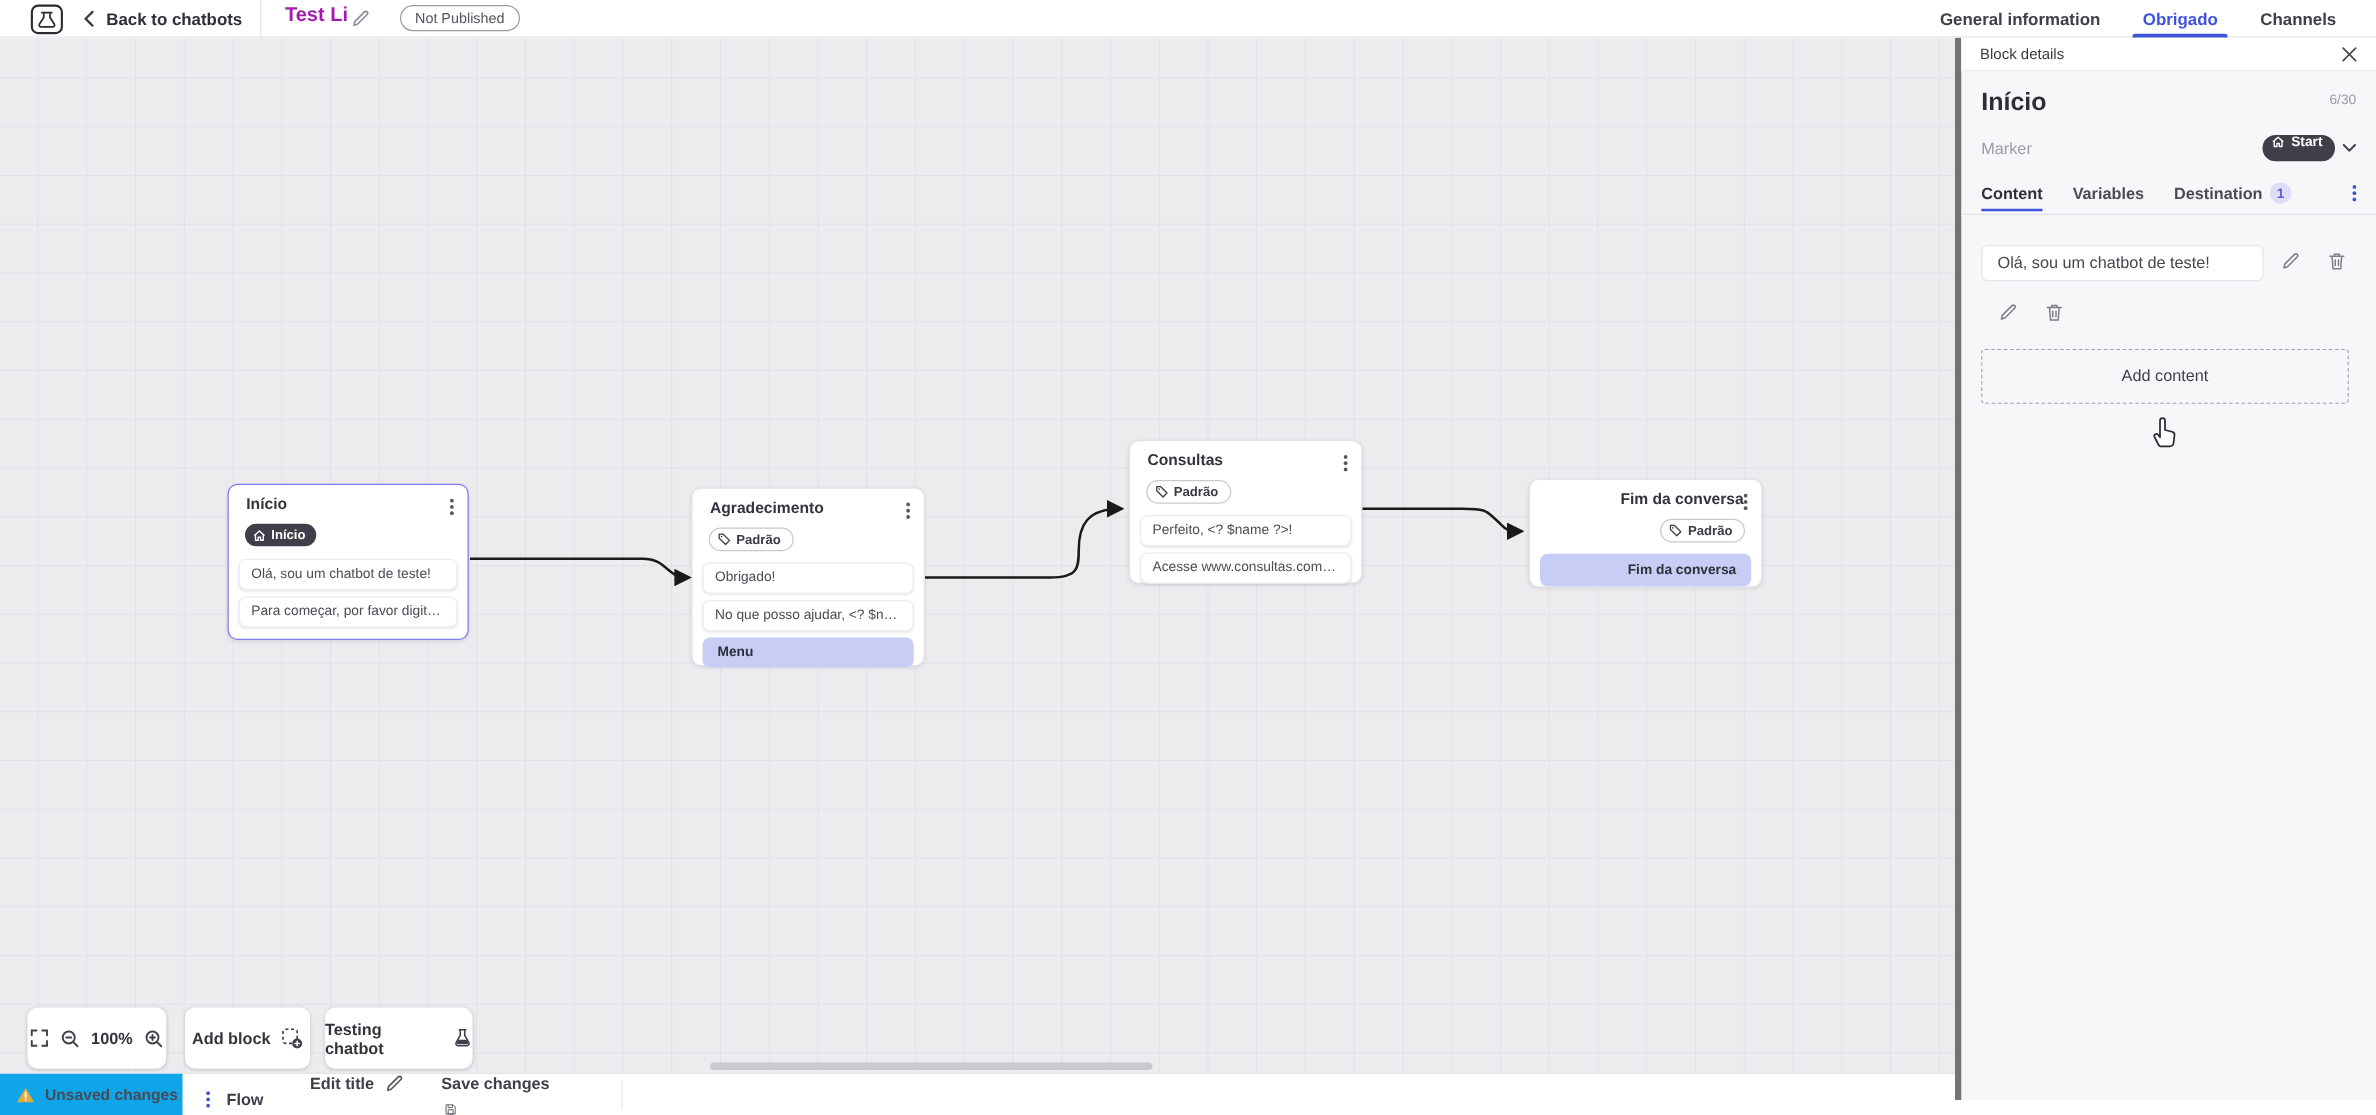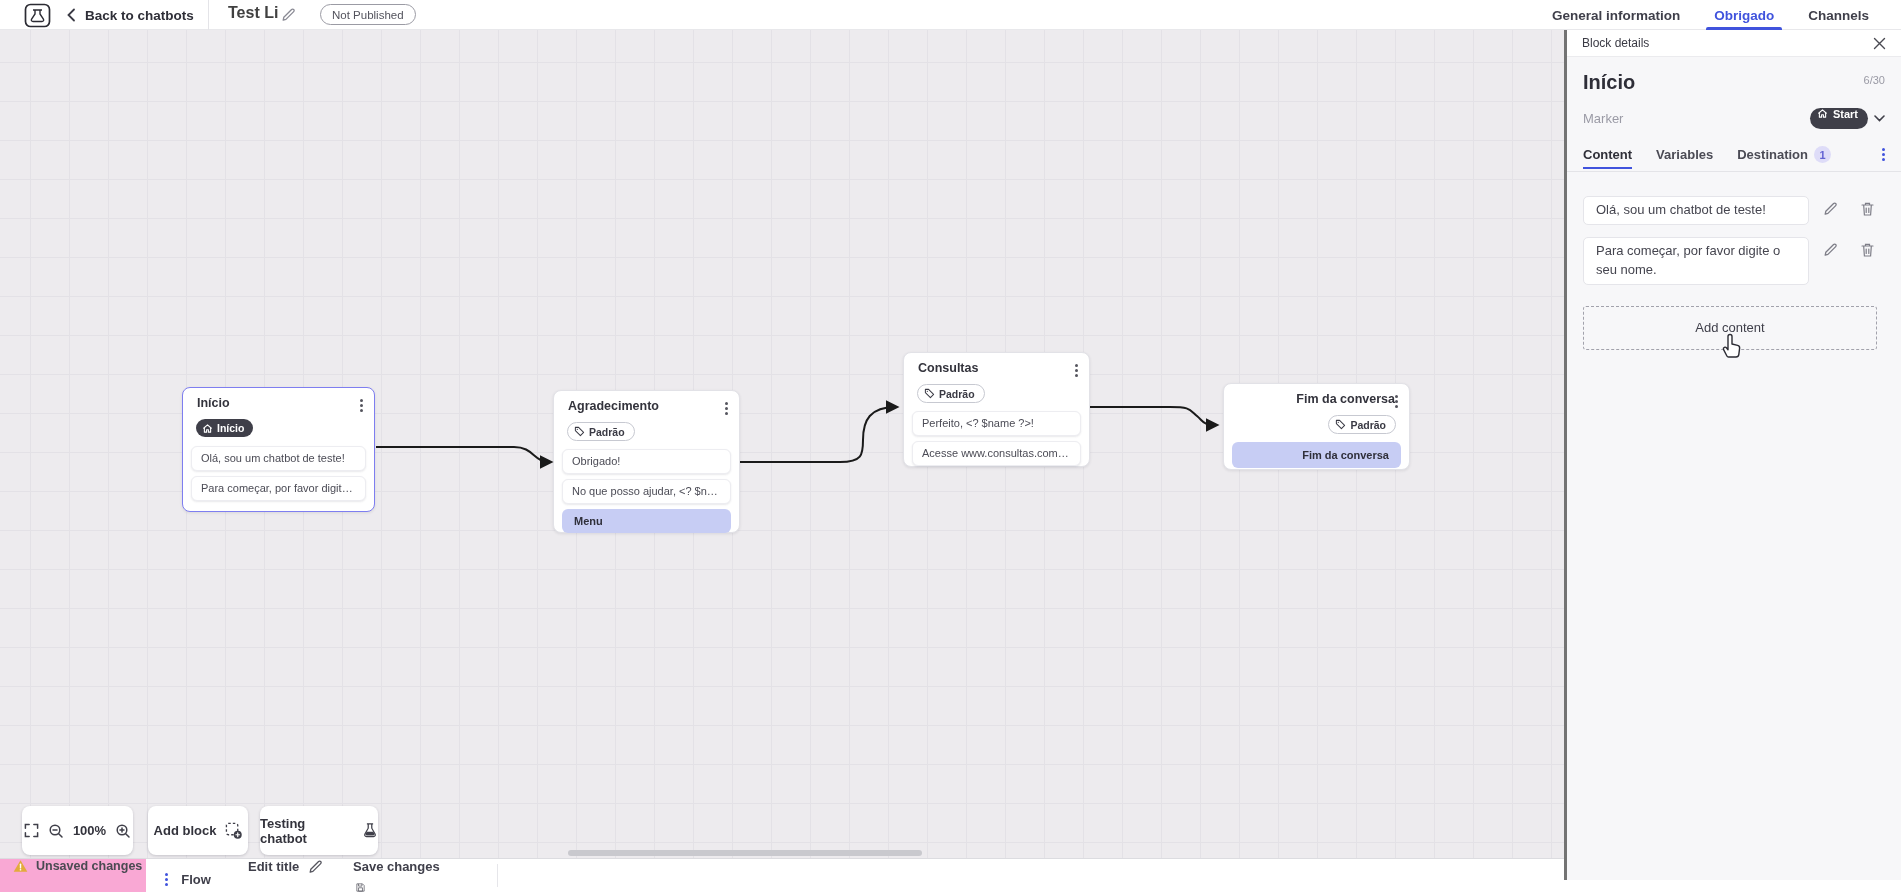--- a/index.html
+++ b/index.html
@@ -11,21 +11,21 @@
   }
   svg { display:block; }
 
   
   .topbar { position:absolute; left:0; top:0; width:1901px; height:30px; background:#fff;
             border-bottom:1px solid #e8e8eb; z-index:20; }
   .logo { position:absolute; left:24px; top:3px; }
   .back-group { position:absolute; left:66px; top:0; height:30px; display:flex; align-items:center; gap:9px; cursor:pointer; }
   .back-label { font-size:13.5px; font-weight:bold; color:#2f2f38; }
   .tb-divider { position:absolute; left:208px; top:0; width:1px; height:30px; background:#e4e4e8; }
-  .bot-title { position:absolute; left:228px; top:4px; font-size:16px; font-weight:bold; color:#404040; }
+  .bot-title { position:absolute; left:228px; top:4px; font-size:16px; font-weight:bold; color:#a21caf; }
   .tb-pencil { position:absolute; left:281px; top:7px; }
   .status-pill { position:absolute; left:320px; top:4px; height:21px; border:1px solid #9b9ba4; border-radius:11px;
                  display:flex; align-items:center; padding:0 11px; font-size:11.5px; color:#53535d; background:#fff; }
   .tb-tabs { position:absolute; right:32px; top:0; height:30px; display:flex; gap:34px; }
   .tb-tab { position:relative; height:30px; display:flex; align-items:center; font-size:13.5px; font-weight:bold; color:#3f3f4a; cursor:pointer; }
   .tb-tab.active { color:#4053dd; }
   .tb-tab.active::after { content:""; position:absolute; left:-8px; right:-8px; bottom:0; height:3px;
                           background:#4053dd; border-radius:2px 2px 0 0; }
 
   
@@ -63,21 +63,21 @@
   .ctl-zoom { left:22px; top:776px; width:111px; }
   .ctl-add  { left:148px; top:776px; width:100px; }
   .ctl-test { left:260px; top:776px; width:118px; }
   .zoom-level { font-size:13px; font-weight:bold; color:#33333c; }
 
   .hscroll { position:absolute; left:568px; top:850px; width:354px; height:6px; border-radius:3px;
              background:#c9c9ce; z-index:6; cursor:pointer; }
 
   
   .panel { position:absolute; left:1564px; top:30px; width:337px; height:850px; background:#f7f7f9;
-           border-left:3px solid #737373; z-index:10; }
+           border-left:5px solid #737373; z-index:10; }
   .panel-header { height:27px; background:#fff; border-bottom:1px solid #ebebee; display:flex;
                   align-items:center; justify-content:space-between; padding:0 15px; }
   .panel-header-label { font-size:12px; color:#3a3a44; }
   .panel-body { padding:14px 16px 0; }
   .ptitle-row { display:flex; justify-content:space-between; align-items:flex-start; }
   .ptitle { font-size:20px; font-weight:bold; color:#2e2e38; }
   .pcounter { font-size:11px; color:#9a9aa5; margin-top:3px; }
   .marker-row { margin-top:14px; display:flex; justify-content:space-between; align-items:center; }
   .marker-label { font-size:13px; color:#9b9ba6; }
   .marker-value { display:flex; align-items:center; gap:6px; cursor:pointer; }
@@ -99,22 +99,22 @@
   .msg-card { width:226px; background:#fff; border:1px solid #e5e5ea; border-radius:5px;
               padding:4px 12px; font-size:13px; color:#45454f; line-height:1.45; }
   .msg-icons { display:flex; gap:22px; margin-left:14px; margin-top:5px; }
   .icon-btn { cursor:pointer; }
   .add-content { margin-top:21px; width:294px; height:44px; border:1px dashed #a2a2ac; border-radius:3px;
                  display:flex; align-items:center; justify-content:center; font-size:13px; color:#3f3f4a; cursor:pointer; }
 
   
   .bottombar { position:absolute; left:0; top:858px; width:1564px; height:34px; background:#fff;
                border-top:1px solid #dcdce0; z-index:15; }
-  .unsaved { position:absolute; left:0; top:0; width:146px; height:33px; background:#f9a8d4;
-             display:flex; gap:8px; padding-left:13px;
+  .unsaved { position:absolute; left:0; top:0; width:146px; height:33px; background:#0ea5e9;
+             display:flex; align-items:center; gap:8px; padding-left:13px;
              font-size:12.5px; font-weight:bold; color:#4a4a52; }
   .flow-tab { position:absolute; left:145px; top:0; width:86px; height:41px; display:flex; align-items:center;
               justify-content:center; gap:13px; font-size:13px; font-weight:bold; color:#3f3f4a; cursor:pointer; }
   .flow-tab::after { content:""; position:absolute; left:0; right:0; bottom:-1px; height:3px; background:#4053dd; }
   .bb-kebab { display:flex; flex-direction:column; gap:2px; }
   .bb-kebab i { width:3px; height:3px; border-radius:50%; background:#4053dd; }
   .bb-item { position:absolute; top:0; height:33px; display:flex; align-items:flex-start; gap:9px;
              font-size:13px; font-weight:bold; color:#3f3f4a; cursor:pointer; }
   .bb-edit { left:248px; }
   .bb-save { left:353px;flex-direction:column; }
@@ -355,21 +355,20 @@
         </span>
         <span class="icon-btn">
           <svg width="15" height="16" viewBox="0 0 15 16" fill="none" stroke="#7e7e88" stroke-width="1.2" stroke-linecap="round">
               <path d="M2 4 H13 M5.5 4 V2.3 H9.5 V4 M3.7 4.4 L4.4 14 H10.6 L11.3 4.4 M6.2 7 V11.4 M8.8 7 V11.4"></path>
             </svg>
         </span>
       </div>
     </div>
 
     <div class="msg-row">
-      <div class="msg-card">Para começar, por favor digite o seu nome.</div>
       <div class="msg-icons">
         <span class="icon-btn">
           <svg width="15" height="15" viewBox="0 0 15 15" fill="none" stroke="#7e7e88" stroke-width="1.3" stroke-linejoin="round">
               <path d="M2.2 13.2 L2.8 10.3 L10.6 2.5 C11.2 1.9 12.1 1.9 12.7 2.5 C13.3 3.1 13.3 4 12.7 4.6 L4.9 12.4 L2.2 13.2 Z"></path>
             </svg>
         </span>
         <span class="icon-btn">
           <svg width="15" height="16" viewBox="0 0 15 16" fill="none" stroke="#7e7e88" stroke-width="1.2" stroke-linecap="round">
               <path d="M2 4 H13 M5.5 4 V2.3 H9.5 V4 M3.7 4.4 L4.4 14 H10.6 L11.3 4.4 M6.2 7 V11.4 M8.8 7 V11.4"></path>
             </svg>

